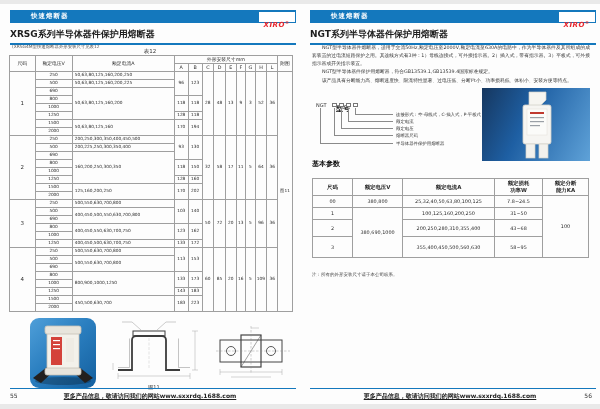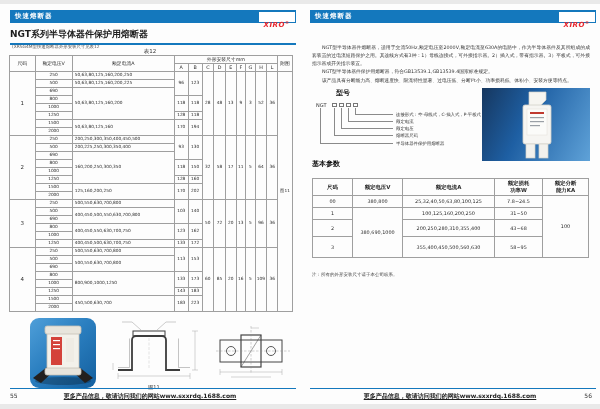--- a/index.html
+++ b/index.html
@@ -3,21 +3,21 @@
 <meta charset="utf-8">
 <style>
   * { box-sizing: border-box; margin: 0; padding: 0; }
   html,body { width:600px; height:409px; background:#e9e9e9; font-family:"DejaVu Sans", sans-serif; }
   .sheet { position:absolute; left:0; top:4px; width:600px; height:400px; background:#fdfdfd; }
   .page { position:absolute; top:0; width:300px; height:400px; }
   #page-left { left:0; }
   #page-right { left:300px; }
 
   .hbar { position:absolute; left:10px; top:6px; width:286px; height:13px; background:#1478bd; }
-  .hbar-label { color:#fff; font-size:6.5px; font-weight:bold; line-height:13px; padding-left:5px; letter-spacing:1px; }
+  .hbar-label { color:#fff; font-size:6.5px; font-weight:bold; line-height:13px; padding-left:5px; letter-spacing:1px;margin-left:16px; }
   .logo-box { position:absolute; right:1.5px; top:1.5px; height:10px; width:36px; background:#fff; text-align:center; }
   .logo-text { color:#e8262d; font-size:7px; font-weight:bold; font-style:italic; line-height:10px; letter-spacing:0.5px; }
   .logo-text sup { font-size:4px; }
 
   .title { position:absolute; left:10px; top:24px; width:286px; font-size:9px; font-weight:bold; color:#1c1c1c;
            border-bottom:2px solid #1478bd; padding-bottom:2px; }
 
   .small-note { position:absolute; left:12px; top:40px; font-size:4.4px; color:#555; }
   .tbl-caption { position:absolute; left:0; top:44px; width:300px; text-align:center; font-size:5.5px; color:#333; }
 
@@ -37,21 +37,21 @@
   .footline { position:absolute; left:10px; top:384px; width:286px; border-top:1.2px solid #1478bd; }
   .pagenum { position:absolute; top:388px; font-size:6px; color:#333; }
   .pn-left { left:10px; } .pn-right { right:8px; }
   .footer-text { position:absolute; top:388px; left:0; width:300px; text-align:center; font-size:6px;
         font-weight:bold; color:#222; text-decoration:underline; }
 
   .paras { position:absolute; left:12px; top:40px; width:278px; }
   .paras p { font-size:4.8px; line-height:1.7; color:#333; text-align:justify; text-indent:10px; }
 
   .sec-head { position:absolute; left:12px; font-size:7px; font-weight:bold; color:#111; }
-  #model-head { top:84px;padding-left:24px; }
+  #model-head { top:100px;padding-left:24px; }
   #param-head { top:155px; }
 
   .model-diagram { position:absolute; left:12px; top:98px; width:170px; height:62px; }
   .model-prefix { position:absolute; left:4px; top:0; font-size:5px; color:#333; }
   .mbox { position:absolute; top:0.5px; width:4.5px; height:4.5px; border:0.5px solid #777; background:#fff; }
   .elbow { position:absolute; border-left:0.5px solid #8a8a8a; border-bottom:0.5px solid #8a8a8a; }
   .mlabel { position:absolute; left:84px; font-size:4.4px; color:#333; white-space:nowrap; }
 
   .photo-right { position:absolute; left:182px; top:84px; width:108px; height:73px;
         background:linear-gradient(115deg,#16375f 0%, #1e5fa3 40%, #5fa2d8 100%); overflow:hidden; }
@@ -74,21 +74,21 @@
 <div class="sheet">
 
   <div class="page" id="page-left">
     <div class="hbar">
       <div class="hbar-label">快速熔断器</div>
       <div class="logo-box">
         <span class="logo-text"><span>XIRO</span><sup>®</sup></span>
       </div>
     </div>
 
-    <div class="title">NGT系列半导体器件保护用熔断器</div>
+    <div class="title">XRSG系列半导体器件保护用熔断器</div>
     <div class="small-note">(XRSG4M型快速熔断器外形安装尺寸见表12</div>
     <div class="tbl-caption">表12</div>
 
     <table id="xrsg-table">
       <colgroup>
         <col style="width:24px">
           <col style="width:35px">
           <col style="width:96px">
         <col style="width:13px">
           <col style="width:13px">
@@ -351,20 +351,21 @@
   </div>
 
   <div class="page" id="page-right">
     <div class="hbar">
       <div class="hbar-label">快速熔断器</div>
       <div class="logo-box">
         <span class="logo-text"><span>XIRO</span><sup>®</sup></span>
       </div>
     </div>
 
+    <div class="title">NGT系列半导体器件保护用熔断器</div>
 
     <div class="paras">
       <p>NGT型半导体器件熔断器，适用于交流50Hz,额定电压至2000V,额定电流至630A的电路中，作为半导体器件及其所组成的成套装置的过电流短路保护之用。其连线方式有3种：1）母线连接式，可外接指示器。2）插入式，带有指示器。3）平板式，可外接指示器或开关指示装置。</p>
       <p>NGT型半导体器件保护用熔断器，符合GB13539.1,GB13539.4国家标准规定。</p>
       <p>该产品具有分断能力高、熔断速度快、限流特性显著、过电压低、分断I²t小、功率损耗低、体积小、安装方便等特点。</p>
     </div>
 
     <div class="sec-head" id="model-head">型号</div>
 
     <div class="model-diagram">

